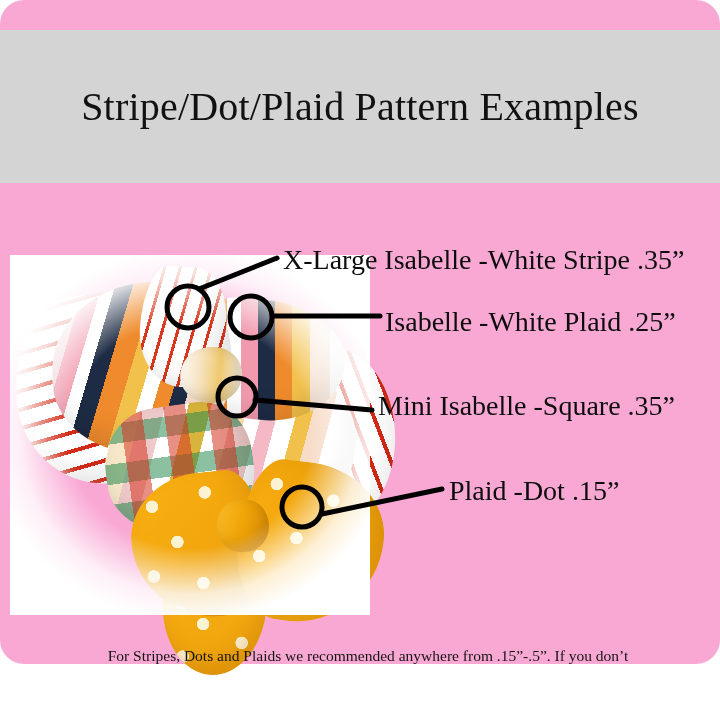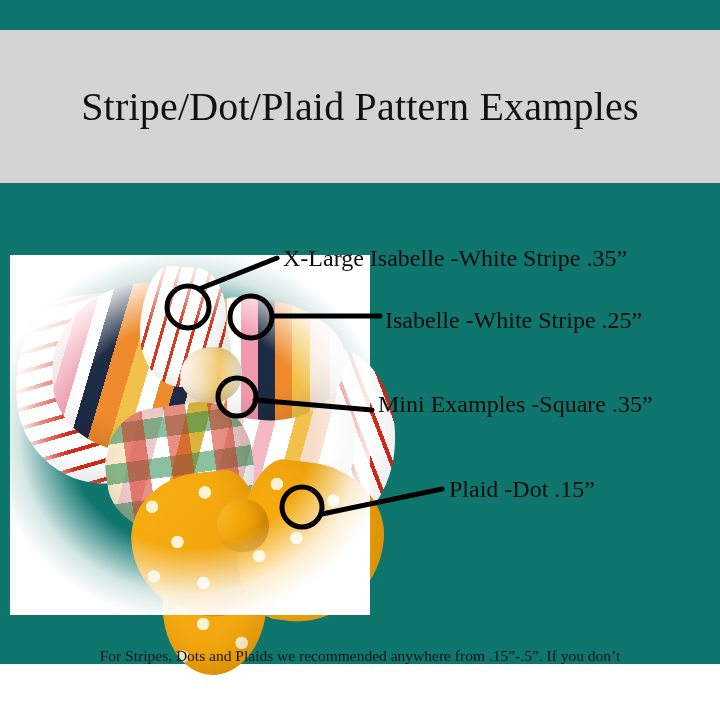--- a/index.html
+++ b/index.html
@@ -3,21 +3,21 @@
 <meta charset="utf-8">
 <style>
   html,body{margin:0;padding:0;}
   body{
     width:720px;height:720px;
     background:#ffffff;
     font-family:"Liberation Serif", serif;
     overflow:hidden;
     position:relative;
   }
-  #root{position:relative;width:720px;height:664px;background:#0f766e;}
+  #root{position:relative;width:720px;height:664px;background:#f9a8d4;border-radius:24px;}
 
   
   .header-band{
     position:absolute;left:0;top:30px;width:720px;height:153px;
     background:#d4d4d4;
   }
   .header-title{
     position:absolute;left:0;top:30px;width:720px;height:153px;
     display:flex;align-items:center;justify-content:center;
     font-family:"Liberation Serif", serif;
@@ -219,33 +219,33 @@
     pointer-events:none;
   }
 
   
   .overlay{position:absolute;left:0;top:0;width:720px;height:720px;pointer-events:none;}
 
   
   .callout{
     position:absolute;
     font-family:"Liberation Serif", serif;
-    font-size:24px;
+    font-size:28px;
     color:#0d0d0d;
     white-space:nowrap;
     line-height:1;
   }
   .c1{left:283px;top:246px;}
   .c2{left:385px;top:308px;}
   .c3{left:378px;top:392px;}
   .c4{left:449px;top:477px;}
 
   
   .footer{
-    position:absolute;left:40px;top:644px;width:640px;
+    position:absolute;left:48px;top:644px;width:640px;
     text-align:center;
     font-family:"Liberation Serif", serif;
     font-size:15.5px;
     color:#141414;
     line-height:1.5;
   }
 </style>
 </head>
 <body>
 
@@ -279,21 +279,21 @@
     <line x1="273" y1="316" x2="380" y2="316" stroke="#000" stroke-width="5" stroke-linecap="round"></line>
 
     <circle cx="237" cy="397" r="19" fill="none" stroke="#000" stroke-width="5"></circle>
     <line x1="255" y1="400" x2="372" y2="410" stroke="#000" stroke-width="5" stroke-linecap="round"></line>
 
     <circle cx="302" cy="507" r="20" fill="none" stroke="#000" stroke-width="5"></circle>
     <line x1="322" y1="514" x2="442" y2="489" stroke="#000" stroke-width="5" stroke-linecap="round"></line>
   </svg>
 
   <div class="callout c1">X-Large Isabelle -White Stripe .35”</div>
-  <div class="callout c2">Isabelle -White Stripe .25”</div>
-  <div class="callout c3">Mini Examples -Square .35”</div>
+  <div class="callout c2">Isabelle -White Plaid .25”</div>
+  <div class="callout c3">Mini Isabelle -Square .35”</div>
   <div class="callout c4">Plaid -Dot .15”</div>
 
   <div class="footer">
     <div>For Stripes, Dots and Plaids we recommended anywhere from .15”-.5”. If you don’t</div>
   </div>
 
 </div>
 
 </body></html>

